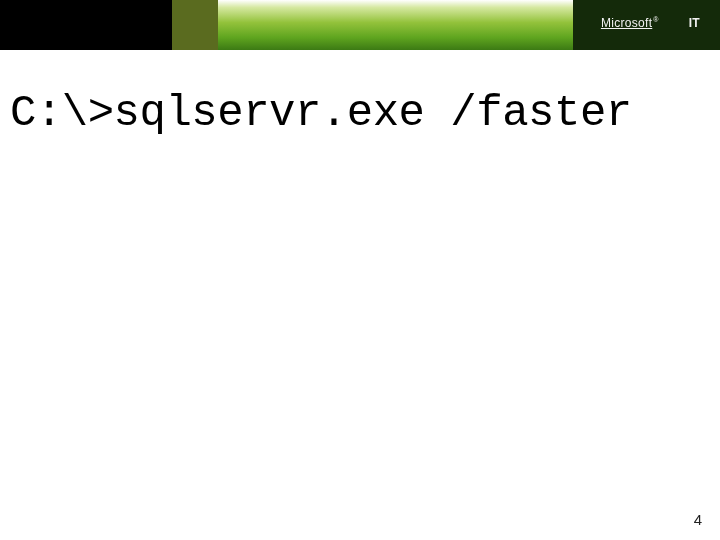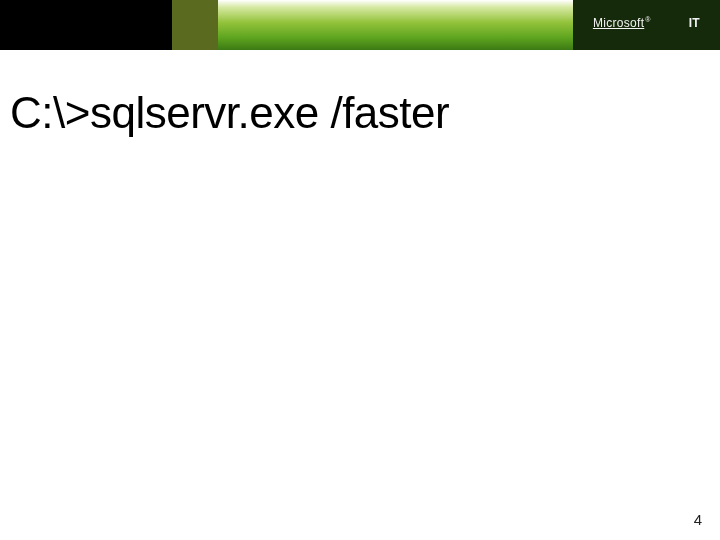--- a/index.html
+++ b/index.html
@@ -72,29 +72,29 @@
       font-weight: 400;
       text-decoration: underline;
     }
     .brand-sup {
       font-size: 7px;
       vertical-align: super;
       margin-left: 1px;
     }
     .brand-suffix {
       font-weight: 700;
-      margin-left: 10px;
+      margin-left: 2px;
       padding-left: 28px;
     }
     .command-line {
       position: absolute;
       top: 88px;
       left: 10px;
       width: 700px;
-      font-family: Liberation Sans, sans-serif;
+      font-family: Liberation Mono, monospace;
       font-size: 44px;
       color: #000000;
       letter-spacing: -0.5px;
       white-space: nowrap;
     }
     .page-number {
       position: absolute;
       bottom: 12px;
       right: 18px;
       font-family: Arial, sans-serif;

